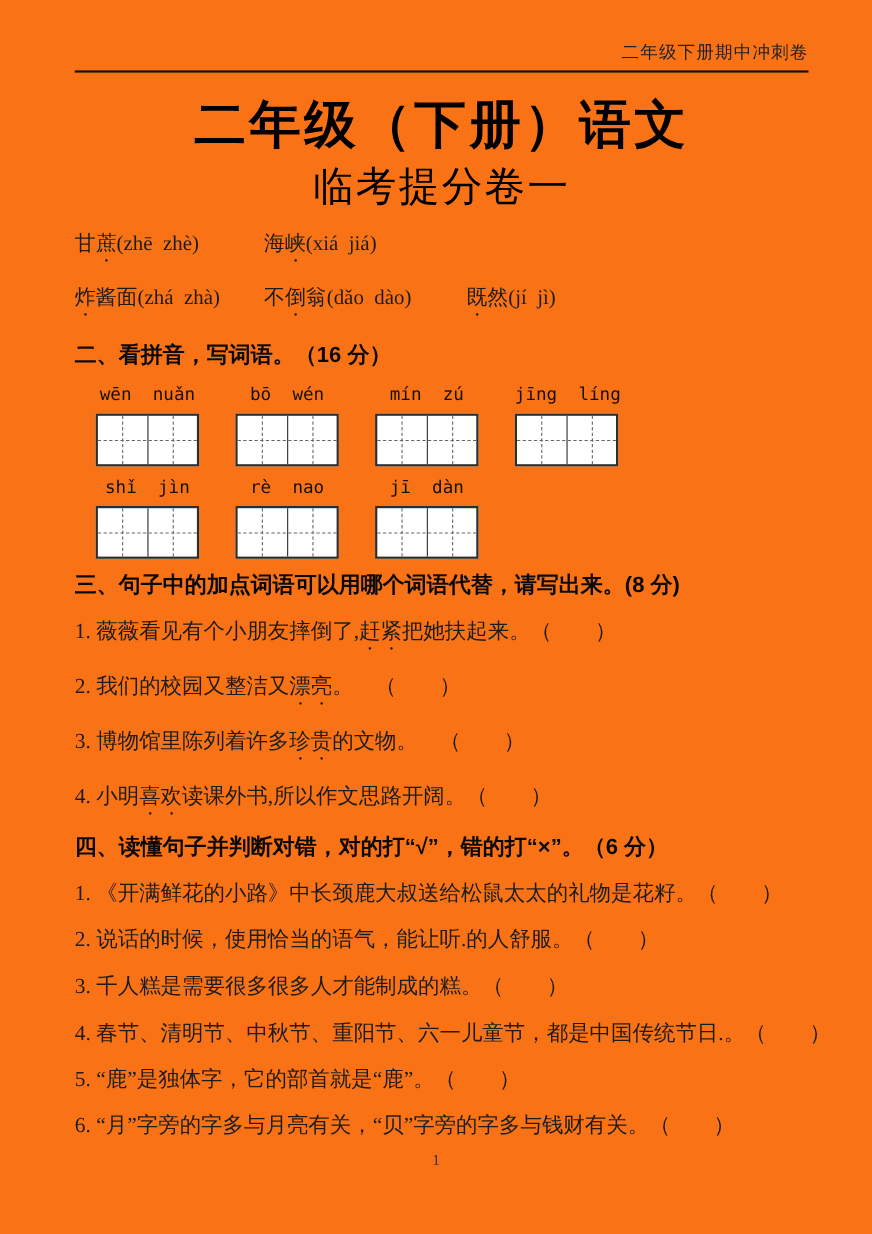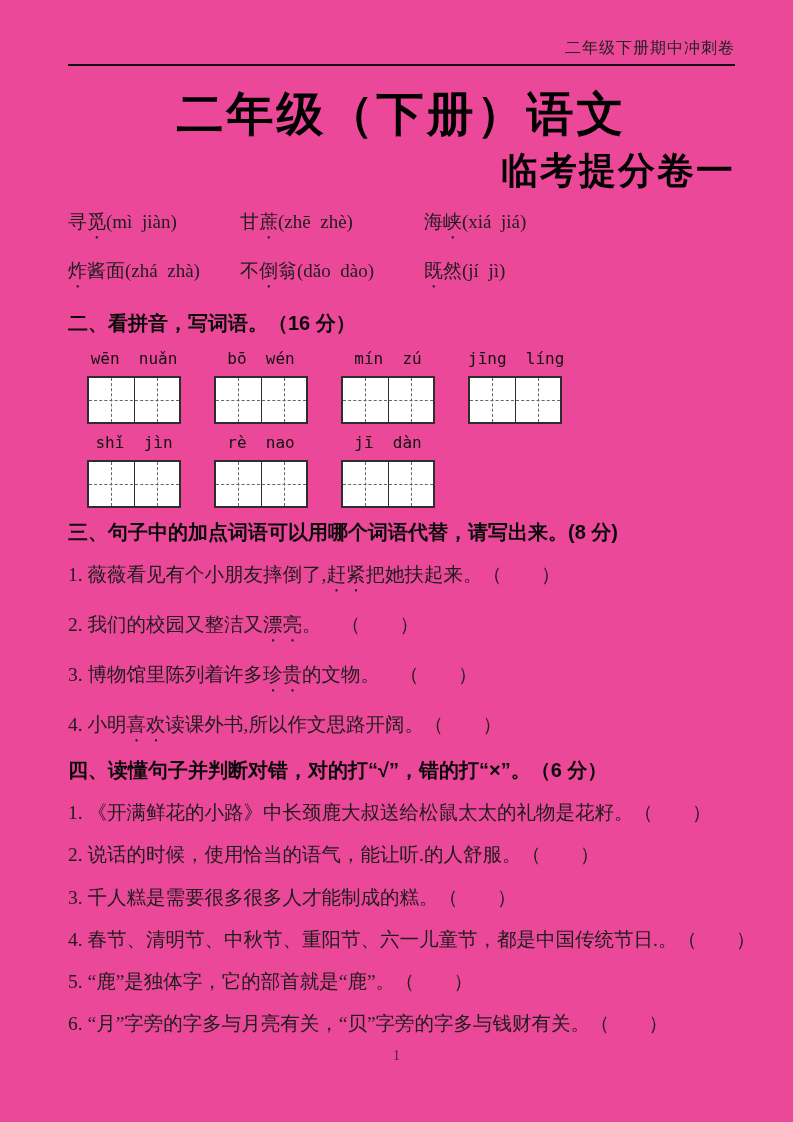--- a/index.html
+++ b/index.html
@@ -1,28 +1,28 @@
 <!DOCTYPE html>
 <html><head>
 <meta charset="utf-8">
 <style>
   html,body{margin:0;padding:0;background:#9e9e9e;}
   .page{
     position:relative; width:793px; height:1122px; margin:0 auto;
-    background:#ec4899; overflow:hidden; color:#1c1c1c;
+    background:#f97316; overflow:hidden; color:#1c1c1c;
     font-family:"Liberation Serif","DejaVu Serif",serif;
   }
   .content{margin:0 58px 0 68px;}
   .header-note{display:block; text-align:right; padding-top:38px;
     font-size:16px; letter-spacing:1px; color:#222;}
   .rule{border-top:2px solid #111; margin-top:5px;}
   .title{margin:19px 0 0; text-align:center; font-size:47px; line-height:1.25;
     font-weight:900; letter-spacing:3px; color:#000;}
-  .subtitle{margin:4px 0 0; text-align:right; font-size:37px; line-height:1.25;
-    font-weight:700; letter-spacing:2px; color:#000;}
+  .subtitle{margin:4px 0 0; text-align:center; font-size:37px; line-height:1.25;
+    font-weight:400; letter-spacing:2px; color:#000;}
   .sec-heading{font-family:"Liberation Sans","DejaVu Sans",sans-serif;
     font-weight:700; font-size:20px; line-height:1.35; color:#0a0a0a;}
   #sec1 .sec-heading{margin-top:22px;}
   #sec2 .sec-heading{margin-top:18px;}
   #sec3 .sec-heading{margin-top:11px;}
   #sec4 .sec-heading{margin-top:11px;}
   .s1-row{display:flex; margin-top:15px; font-size:19px; line-height:1.42; white-space:pre;}
   .s1-item{display:inline-block;}
   .s1-item:nth-child(1){width:172px;}
   .s1-item:nth-child(2){width:184px;}
@@ -52,21 +52,21 @@
 
 <div class="page">
   <div class="content">
     <span class="header-note">二年级下册期中冲刺卷</span>
     <div class="rule"></div>
     <h1 class="title">二年级（下册）语文</h1>
     <h2 class="subtitle">临考提分卷一</h2>
 
     <div class="section" id="sec1">
       <div id="s1-rows">
-          <div class="s1-row"><span class="s1-item"><span>寻</span><span class="em">觅</span><span>(mì  jiàn)</span></span><span class="s1-item"><span>甘</span><span class="em">蔗</span><span>(zhē  zhè)</span></span><span class="s1-item"><span>海</span><span class="em">峡</span><span>(xiá  jiá)</span></span></div>
+          <div class="s1-row"><span class="s1-item"><span>甘</span><span class="em">蔗</span><span>(zhē  zhè)</span></span><span class="s1-item"><span>海</span><span class="em">峡</span><span>(xiá  jiá)</span></span></div>
           <div class="s1-row"><span class="s1-item"><span class="em">炸</span><span>酱面</span><span>(zhá  zhà)</span></span><span class="s1-item"><span>不</span><span class="em">倒</span><span>翁</span><span>(dǎo  dào)</span></span><span class="s1-item"><span class="em">既</span><span>然</span><span>(jí  jì)</span></span></div>
         </div>
     </div>
 
     <div class="section" id="sec2">
       <div class="sec-heading">二、看拼音，写词语。（16 分）</div>
       <div id="s2-grids">
           <div class="pin-grid">
             <div class="pcol">
               <span class="pin">wēn  nuǎn</span>

